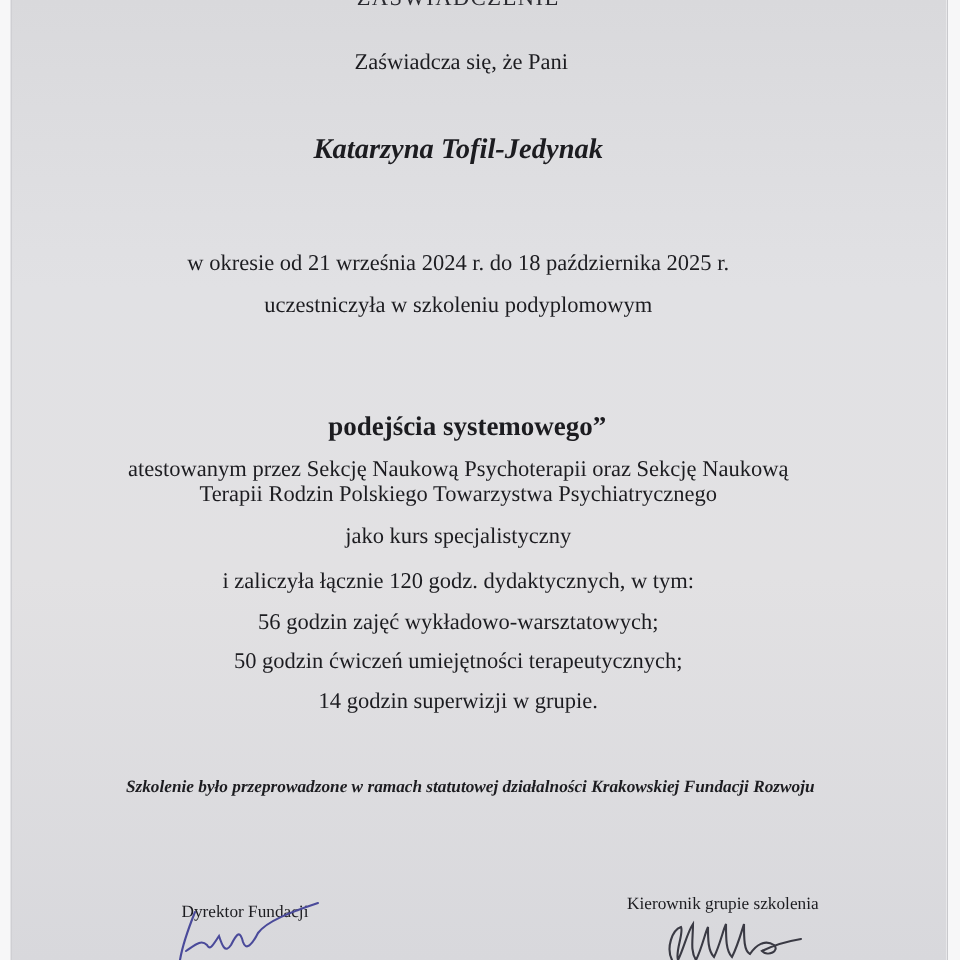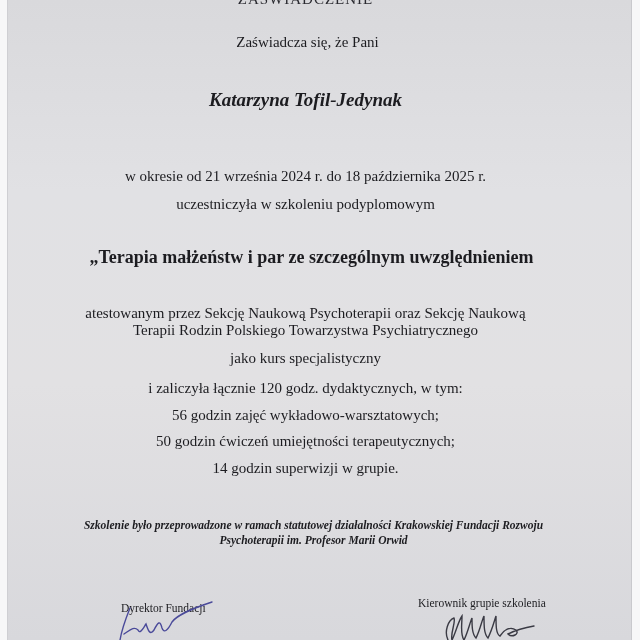--- a/index.html
+++ b/index.html
@@ -97,30 +97,29 @@
   </style>
 </head>
 <body>
 
 <div class="page">
   <div class="line top-title">ZAŚWIADCZENIE</div>
   <div class="line intro">Zaświadcza się, że Pani</div>
   <div class="line name">Katarzyna Tofil-Jedynak</div>
   <div class="line period">w okresie od 21 września 2024 r. do 18 października 2025 r.</div>
   <div class="line participated">uczestniczyła w szkoleniu podyplomowym</div>
-  <div class="line course-title ct1">„Terapia małżeństw i par ze szczególnym uwzględnieniem</div>
+  <div class="line course-title ct2">podejścia systemowego”</div>
   <div class="line accr accr1">atestowanym przez Sekcję Naukową Psychoterapii oraz Sekcję Naukową</div>
   <div class="line accr accr2">Terapii Rodzin Polskiego Towarzystwa Psychiatrycznego</div>
   <div class="line as-course">jako kurs specjalistyczny</div>
   <div class="line total">i zaliczyła łącznie 120 godz. dydaktycznych, w tym:</div>
   <div class="line b1">56 godzin zajęć wykładowo-warsztatowych;</div>
   <div class="line b2">50 godzin ćwiczeń umiejętności terapeutycznych;</div>
   <div class="line b3">14 godzin superwizji w grupie.</div>
   <div class="line foot foot1">Szkolenie było przeprowadzone w ramach statutowej działalności Krakowskiej Fundacji Rozwoju</div>
-  <div class="line foot foot2">Psychoterapii im. Profesor Marii Orwid</div>
 
   <div class="sig-label sig-left">Dyrektor Fundacji</div>
   <div class="sig-label sig-right">Kierownik grupie szkolenia</div>
 
   <svg class="signature sig-svg-left" width="110" height="40" viewBox="0 0 110 40">
     <path d="M22 8 C18 18, 14 28, 12 40 M16 34 C22 30, 26 26, 30 30 C32 34, 34 30, 38 24 C40 30, 42 36, 46 30 C50 22, 52 20, 54 28 C56 34, 60 30, 64 22 C70 14, 86 8, 104 2" fill="none" stroke="#4a4a9a" stroke-width="1.4" stroke-linecap="round"></path>
   </svg>
   <svg class="signature sig-svg-right" width="110" height="30" viewBox="0 0 110 30">
     <path d="M10 28 C6 20, 10 8, 16 6 C18 10, 12 22, 14 28 C18 20, 20 10, 24 4 C24 14, 22 22, 26 28 C30 20, 32 10, 34 6 C34 14, 34 22, 38 26 C42 18, 44 8, 46 4 C46 14, 46 22, 50 26 C54 18, 56 10, 58 4 C58 14, 58 22, 62 24 C66 18, 72 14, 78 18 C82 22, 74 26, 70 22 C74 20, 84 16, 96 14" fill="none" stroke="#3a3a44" stroke-width="1.4" stroke-linecap="round"></path>
   </svg>

